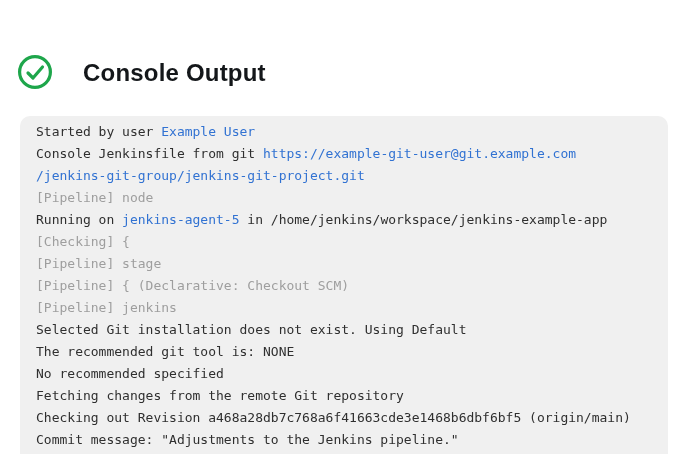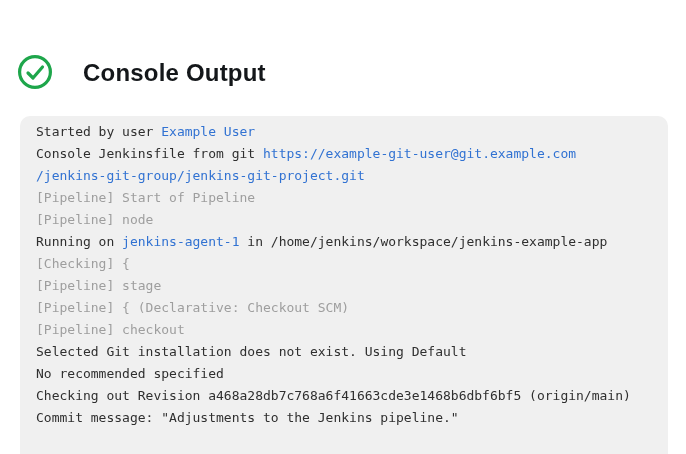--- a/index.html
+++ b/index.html
@@ -72,26 +72,27 @@
       <circle cx="18" cy="18" r="15.4" fill="none" stroke="var(--success-green, #1ea64b)" stroke-width="3.2"></circle>
       <path d="M11 19 L16 24 L25.5 13" fill="none" stroke="var(--success-green, #1ea64b)" stroke-width="3.2" stroke-linecap="round" stroke-linejoin="round"></path>
     </svg>
     <h1 class="page-title">Console Output</h1>
   </div>
 
   <div class="console-panel">
       <div class="console-line"><span class="seg-plain">Started by user </span><a href="#" class="seg-link">Example User</a></div>
       <div class="console-line"><span class="seg-plain">Console Jenkinsfile from git </span><a href="#" class="seg-link">https://example-git-user@git.example.com</a></div>
       <div class="console-line"><a href="#" class="seg-link">/jenkins-git-group/jenkins-git-project.git</a></div>
-      <div class="console-line"><span class="seg-muted">[Pipeline] Start of Pipeline</span></div>
       <div class="console-line"><span class="seg-muted">[Pipeline] node</span></div>
-      <div class="console-line"><span class="seg-plain">Running on </span><a href="#" class="seg-link">jenkins-agent-1</a><span class="seg-plain"> in /home/jenkins/workspace/jenkins-example-app</span></div>
+      <div class="console-line"><span class="seg-plain">Running on </span><a href="#" class="seg-link">jenkins-agent-5</a><span class="seg-plain"> in /home/jenkins/workspace/jenkins-example-app</span></div>
       <div class="console-line"><span class="seg-muted">[Checking] {</span></div>
       <div class="console-line"><span class="seg-muted">[Pipeline] stage</span></div>
       <div class="console-line"><span class="seg-muted">[Pipeline] { (Declarative: Checkout SCM)</span></div>
-      <div class="console-line"><span class="seg-muted">[Pipeline] checkout</span></div>
+      <div class="console-line"><span class="seg-muted">[Pipeline] jenkins</span></div>
       <div class="console-line"><span class="seg-plain">Selected Git installation does not exist. Using Default</span></div>
+      <div class="console-line"><span class="seg-plain">The recommended git tool is: NONE</span></div>
       <div class="console-line"><span class="seg-plain">No recommended specified</span></div>
+      <div class="console-line"><span class="seg-plain">Fetching changes from the remote Git repository</span></div>
       <div class="console-line"><span class="seg-plain">Checking out Revision a468a28db7c768a6f41663cde3e1468b6dbf6bf5 (origin/main)</span></div>
       <div class="console-line"><span class="seg-plain">Commit message: "Adjustments to the Jenkins pipeline."</span></div>
     </div>
 
 </div>
 
 </body></html>

